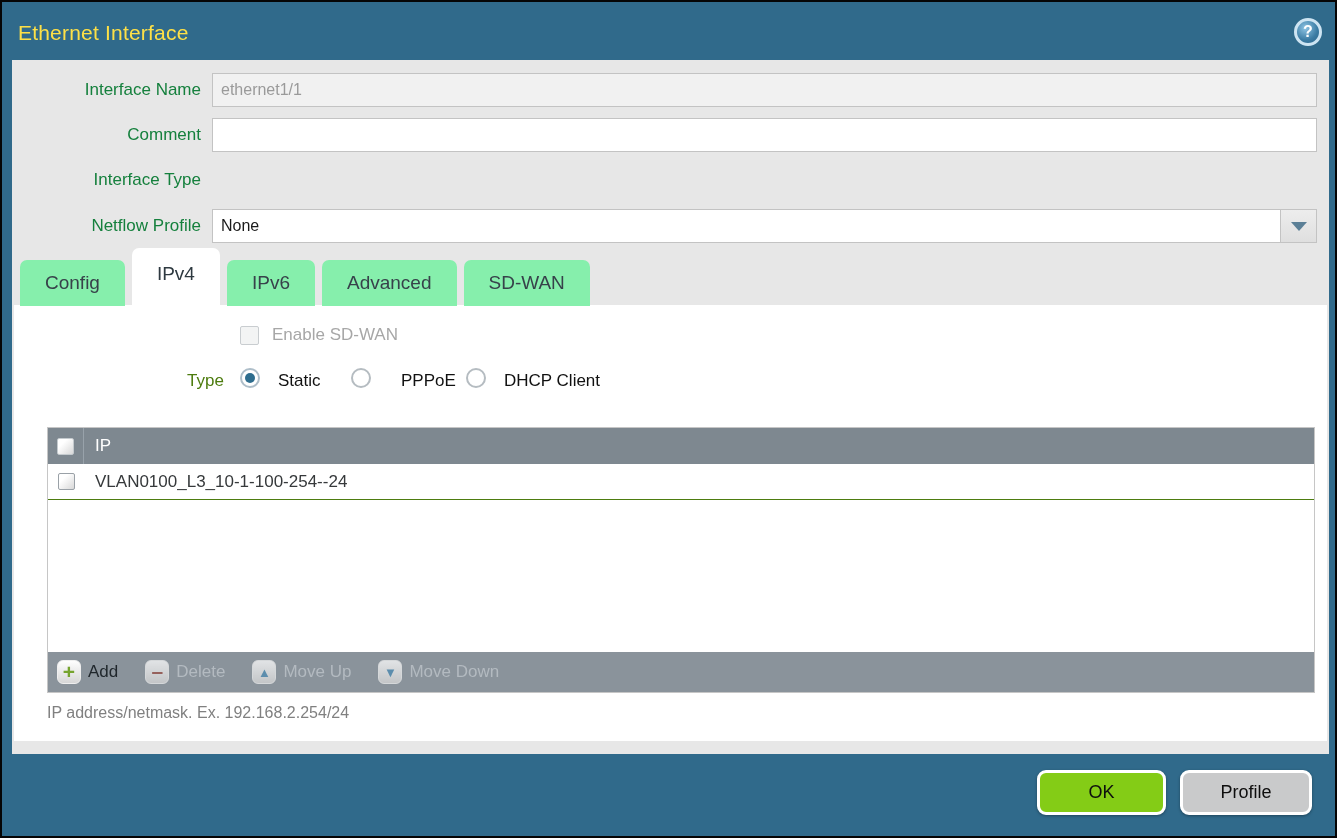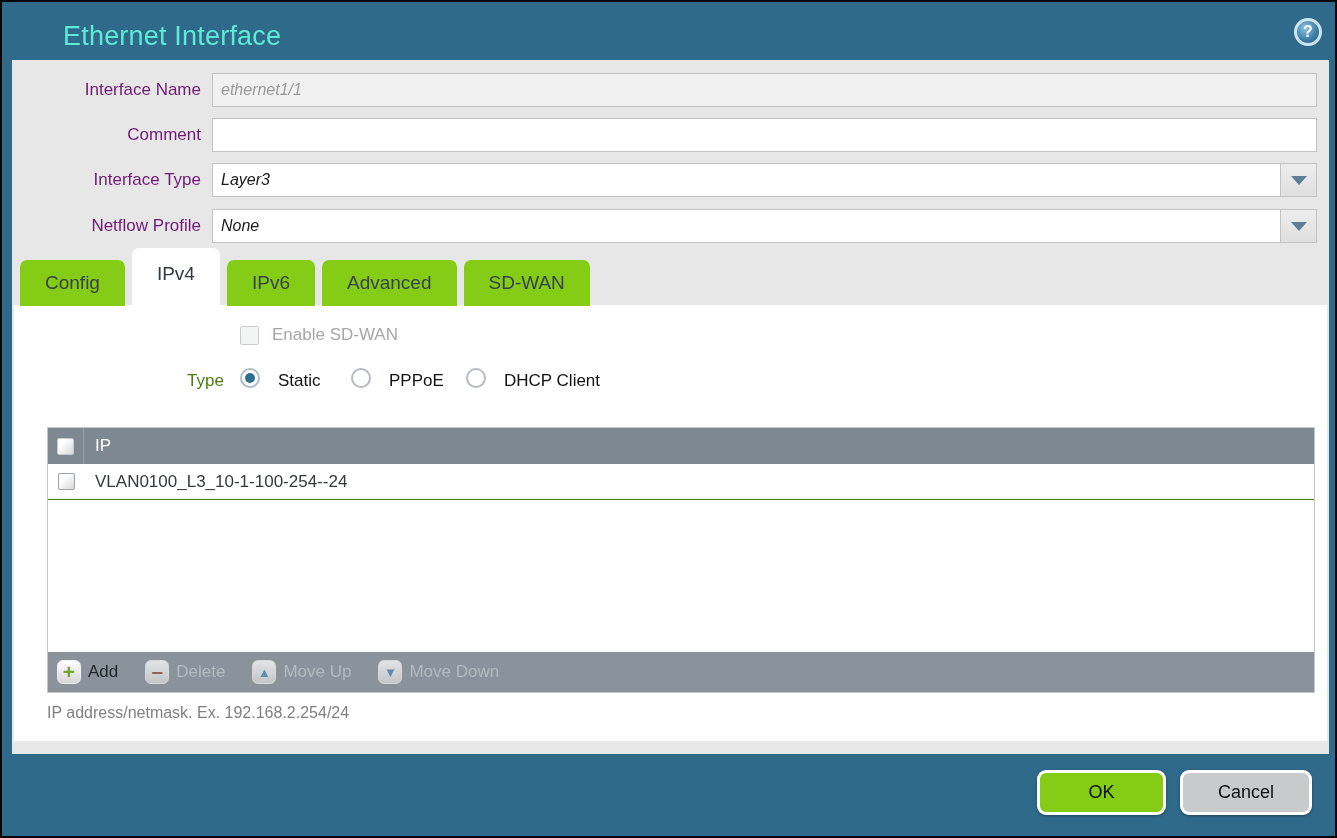--- a/index.html
+++ b/index.html
@@ -11,68 +11,67 @@
     overflow:hidden;
   }
   .screen { position:relative; width:1337px; height:838px; background:#050505; }
   .frame {
     position:absolute; left:2px; top:2px; right:2px; bottom:2px;
     background:#306A8B;
   }
   
   .title {
     position:absolute; left:16px; top:19px;
-    font-size:27px; color:#5eead4; letter-spacing:0.2px;margin-left:45px;
+    font-size:21px; color:#fde047; letter-spacing:0.2px;
   }
   .help-icon {
     position:absolute; right:13px; top:16px;
     width:28px; height:28px; border-radius:50%;
     background:radial-gradient(circle at 38% 32%, #8ec4e4, #3a7ba3 60%, #2d6488);
     border:3px solid #cde4f2;
     color:#fff; font-size:16px; font-weight:bold;
     display:flex; align-items:center; justify-content:center;
     cursor:pointer;
   }
   
   .bodyPanel {
     position:absolute; left:10px; top:58px; width:1317px; height:694px;
     background:#E7E7E7;
   }
   .formArea { position:absolute; left:0; top:13px; right:12px; }
   .frow { display:flex; align-items:center; height:34px; margin-bottom:11px; }
   .frow:nth-child(3){ margin-bottom:12px; }
   .flabel {
     width:200px; padding-right:11px; text-align:right;
-    font-size:17px; color:#701a75; flex:none;
+    font-size:17px; color:#15803d; flex:none;
   }
   .ffield {
     flex:1; height:34px; border:1px solid #C3C3C3; background:#fff;
     font-size:16px; color:#1A1A1A; padding:0 8px;
     font-family:"Liberation Sans", sans-serif;
-    font-style:italic;
   }
   .ffield:disabled { background:#F1F1F1; color:#9A9A9A; }
   .ddwrap { flex:1; display:flex; }
   .ddwrap .ffield { flex:1; border-right:none; }
   .dd-btn {
     flex:none; width:37px; height:34px; border:1px solid #C3C3C3;
     background:linear-gradient(#EDEDED,#DFDFDF);
     display:flex; align-items:center; justify-content:center; cursor:pointer;
   }
   .dd-tri {
     width:0; height:0; border-left:8px solid transparent; border-right:8px solid transparent;
     border-top:9px solid #5B7F96;
   }
   
   .tabs {
     position:absolute; left:8px; top:194px; height:52px;
     display:flex; align-items:flex-end; gap:7px; z-index:3;
   }
   .tab {
-    height:46px; padding:0 25px; background:#84cc16;
+    height:46px; padding:0 25px; background:#86efac;
     border-radius:7px 7px 0 0;
     font-size:19px; color:#37424A;
     display:flex; align-items:center; cursor:pointer;
   }
   .tab.active {
     height:58px; background:#FFFFFF; color:#2E3940;
     padding-bottom:6px;
   }
   
   .tabpanel {
@@ -168,26 +167,20 @@
         <div class="frow">
           <div class="flabel">Interface Name</div>
           <input class="ffield" disabled="" value="ethernet1/1" style="">
         </div>
         <div class="frow">
           <div class="flabel">Comment</div>
           <input class="ffield" value="" style="">
         </div>
         <div class="frow">
           <div class="flabel">Interface Type</div>
-          <div class="ddwrap">
-            <input class="ffield" value="Layer3" style="">
-            <div class="dd-btn">
-              <div class="dd-tri"></div>
-            </div>
-          </div>
         </div>
         <div class="frow">
           <div class="flabel">Netflow Profile</div>
           <div class="ddwrap">
             <input class="ffield" value="None" style="">
             <div class="dd-btn">
               <div class="dd-tri"></div>
             </div>
           </div>
         </div>
@@ -216,21 +209,21 @@
         <div class="sdwan-row">
           <div class="checkbox disabled"></div>
           <div class="sdwan-label">Enable SD-WAN</div>
         </div>
 
         <div class="type-row">
           <div class="type-label">Type</div>
           <div class="radio sel" style="left:226px; top:0;"></div>
           <div class="radio-label" style="left:264px;">Static</div>
           <div class="radio" style="left:337px; top:0;"></div>
-          <div class="radio-label" style="left:375px;">PPPoE</div>
+          <div class="radio-label" style="left:387px;">PPPoE</div>
           <div class="radio" style="left:452px; top:0;"></div>
           <div class="radio-label" style="left:490px;">DHCP Client</div>
         </div>
 
         <div class="iptable">
           <div class="thead">
             <div class="cb-cell">
               <div class="checkbox"></div>
             </div>
             <div class="th-label">IP</div>
@@ -271,17 +264,17 @@
         </div>
 
         <div class="hint">IP address/netmask. Ex. 192.168.2.254/24</div>
       </div>
     </div>
 
     <div class="btn btn-ok">
       <span>OK</span>
     </div>
     <div class="btn btn-cancel">
-      <span>Cancel</span>
+      <span>Profile</span>
     </div>
 
   </div>
 </div>
 
 </body></html>

